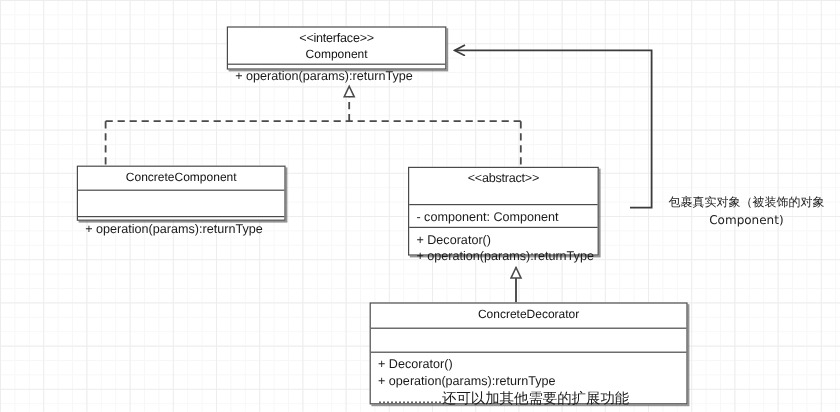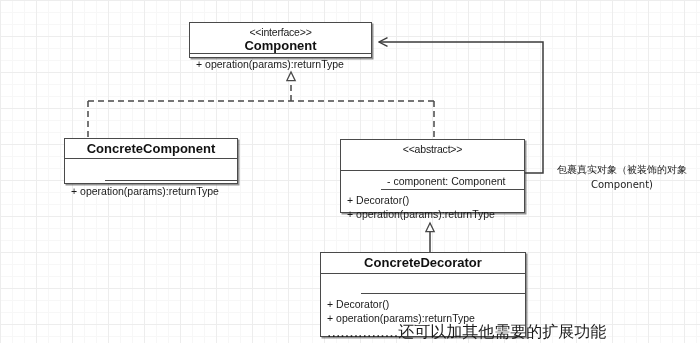--- a/index.html
+++ b/index.html
@@ -50,34 +50,33 @@
   }
   .stereotype {
     display: block;
     font-size: 10.5px;
     line-height: 13px;
     letter-spacing: -0.2px;
     color: #1a1a1a;
   }
   .classname {
     display: block;
-    font-size: 13px;
+    font-size: 10px;
     line-height: 13px;
-    font-weight: bold;
+    font-weight: normal;
     color: #111111;
   }
   .uml-attrs {
     box-sizing: border-box;
     border-bottom: 1.4px solid #4a4a4a;
     padding: 3px 6px;
     font-size: 10.5px;
     line-height: 14px;
     color: #1a1a1a;
     min-height: 19px;
-    margin-left: 40px;
   }
   .uml-ops {
     box-sizing: border-box;
     padding: 3px 6px;
     font-size: 10.5px;
     line-height: 14px;
     color: #1a1a1a;
   }
   .uml-ops div, .uml-attrs div {
     white-space: nowrap;
@@ -85,21 +84,21 @@
   .note-text {
     position: absolute;
     text-align: center;
     font-size: 10px;
     line-height: 14.5px;
     color: #222222;
     font-family: "DejaVu Sans", "Liberation Sans", sans-serif;
     z-index: 6;
   }
   .ext-line {
-    font-size: 16px;
+    font-size: 12px;
     color: #1a1a1a;
   }
 </style>
 </head>
 <body>
 
 <div id="canvas">
 
   <svg id="svg-layer" viewBox="0 0 700 343" xmlns="http://www.w3.org/2000/svg">
     <defs>
@@ -142,34 +141,34 @@
       <span class="classname">ConcreteComponent</span>
     </div>
     <div class="uml-attrs" style="height:22px;">
       <div></div>
     </div>
     <div class="uml-ops">
       <div>+ operation(params):returnType</div>
     </div>
   </div>
 
-  <div class="uml-box" id="box-decorator" style="left:340px; top:139px; width:185px; height:74px;">
+  <div class="uml-box" id="box-decorator" style="left:340px; top:139px; width:159px; height:74px;">
     <div class="uml-header" style="height:31px;">
       <span class="stereotype">&lt;&lt;abstract&gt;&gt;</span>
     </div>
     <div class="uml-attrs" style="height:19px;">
       <div>- component:  Component</div>
     </div>
     <div class="uml-ops">
       <div>+ Decorator()</div>
       <div>+ operation(params):returnType</div>
     </div>
   </div>
 
-  <div class="uml-box" id="box-concrete-decorator" style="left:320px; top:252px; width:206px; height:85px;">
+  <div class="uml-box" id="box-concrete-decorator" style="left:308px; top:252px; width:265px; height:85px;">
     <div class="uml-header" style="height:21px;">
       <span class="classname">ConcreteDecorator</span>
     </div>
     <div class="uml-attrs" style="height:20px;">
       <div></div>
     </div>
     <div class="uml-ops">
       <div>+ Decorator()</div>
       <div>+ operation(params):returnType</div>
       <div class="ext-line">................还可以加其他需要的扩展功能</div>

